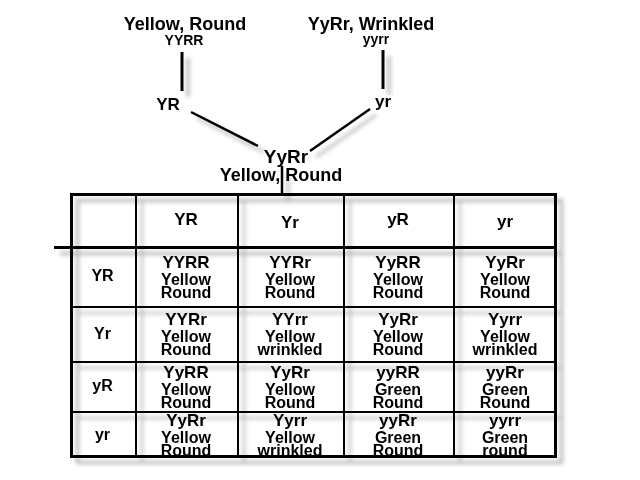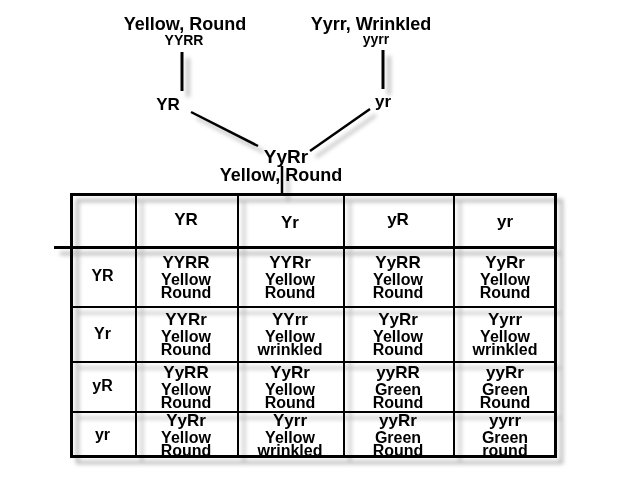--- a/index.html
+++ b/index.html
@@ -93,21 +93,21 @@
   <svg class="connectors" width="640" height="480" viewBox="0 0 640 480">
     <line x1="182" y1="52" x2="182" y2="91" stroke="#000" stroke-width="3"></line>
     <line x1="383" y1="50" x2="383" y2="89" stroke="#000" stroke-width="3"></line>
     <line x1="191" y1="112" x2="258" y2="146" stroke="#000" stroke-width="2.5"></line>
     <line x1="310" y1="151" x2="370" y2="109" stroke="#000" stroke-width="2.5"></line>
     <line x1="282" y1="166" x2="282" y2="194" stroke="#000" stroke-width="2.5"></line>
   </svg>
 
   <div class="lbl parent-name pos-p1name">Yellow, Round</div>
   <div class="lbl parent-geno pos-p1geno">YYRR</div>
-  <div class="lbl parent-name pos-p2name">Yyrr, Wrinkled</div>
+  <div class="lbl parent-name pos-p2name">YyRr, Wrinkled</div>
   <div class="lbl parent-geno pos-p2geno">yyrr</div>
   <div class="lbl gamete pos-g1">YR</div>
   <div class="lbl gamete pos-g2">yr</div>
   <div class="lbl f1-geno pos-f1g">YyRr</div>
   <div class="lbl f1-pheno pos-f1p">Yellow, Round</div>
 
   <div class="table-lines">
     <div class="outer"></div>
     <div class="vl v1"></div>
     <div class="vl v2"></div>

